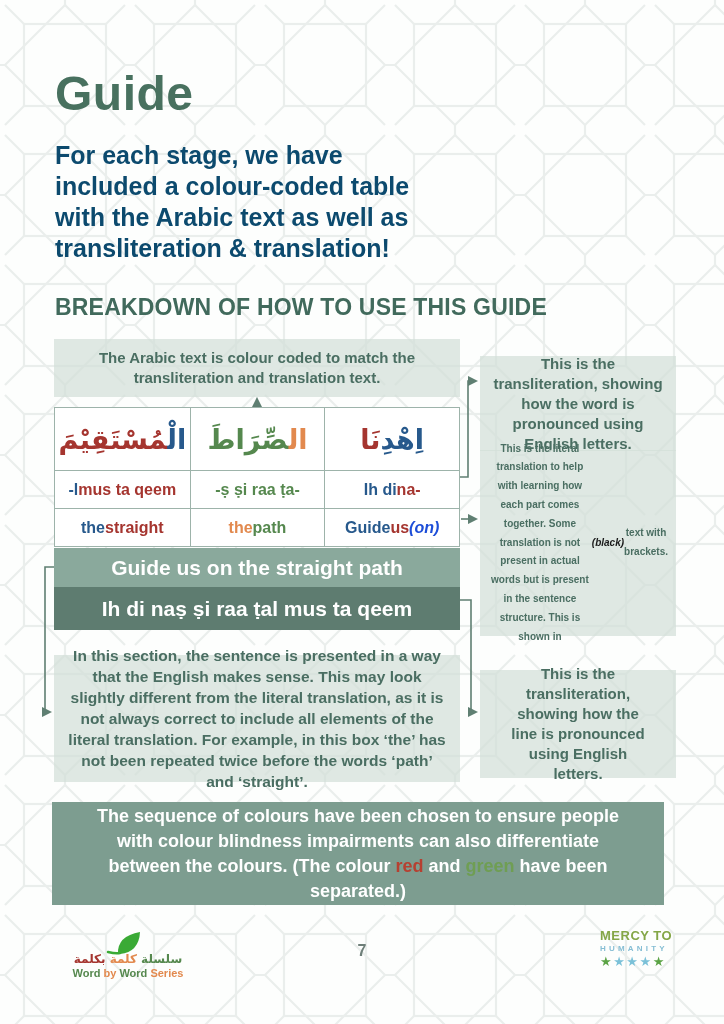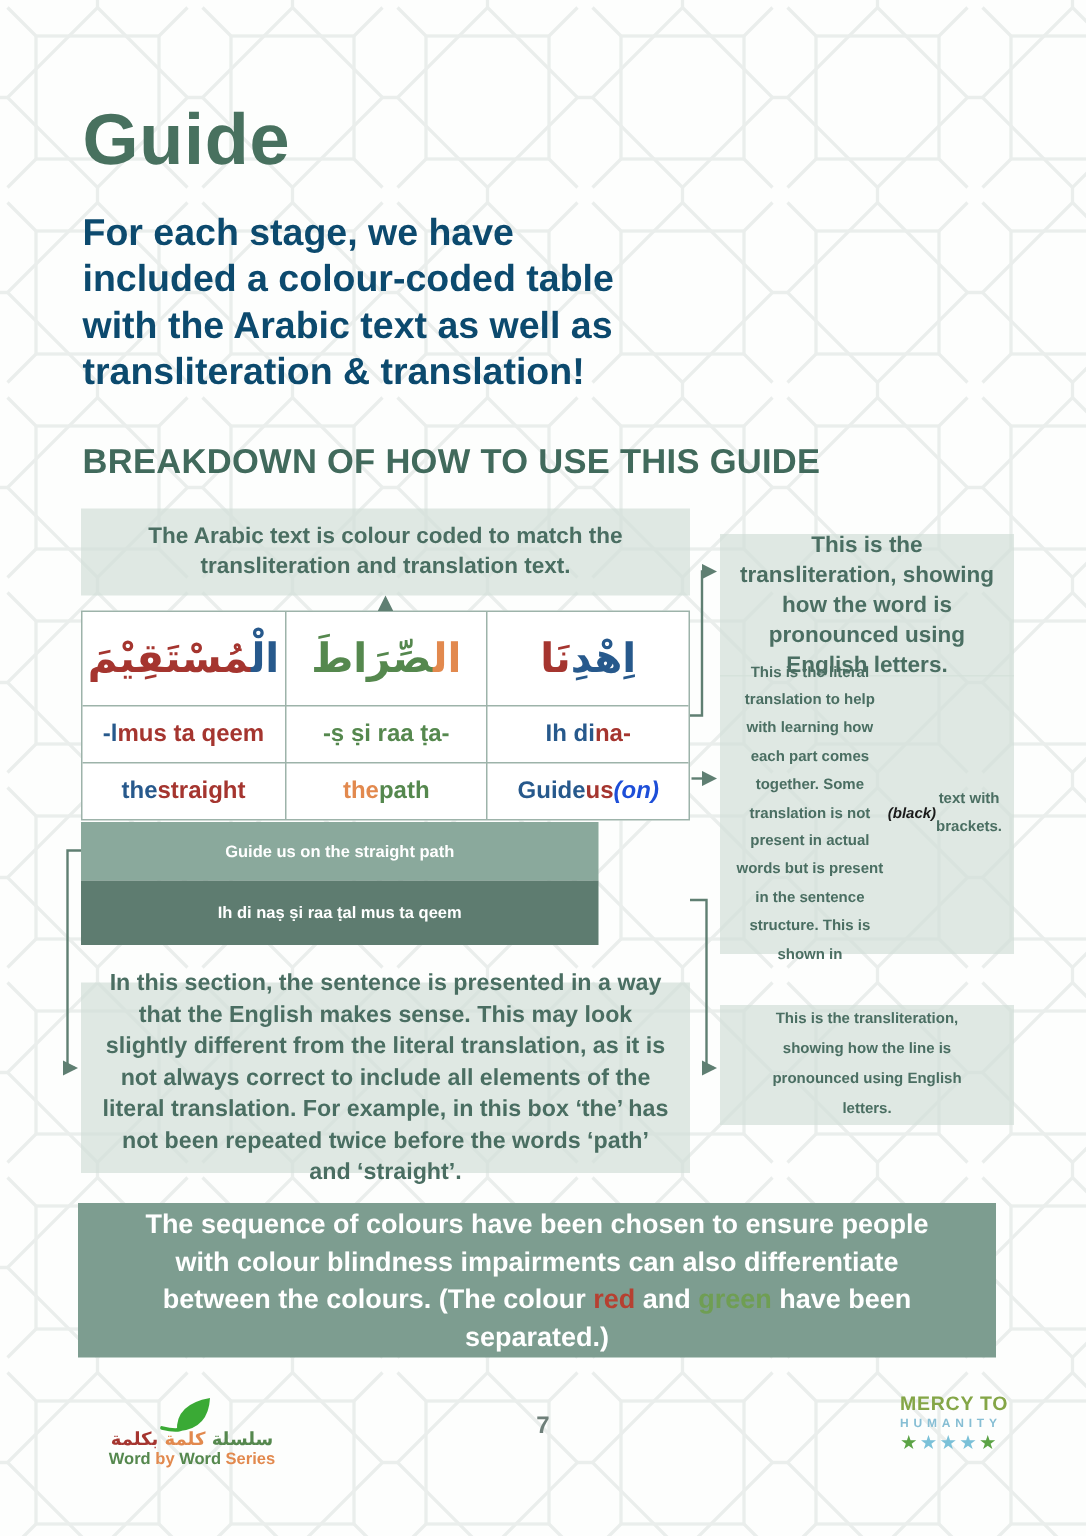--- a/index.html
+++ b/index.html
@@ -21,36 +21,36 @@
   }
   .callout{
     background:rgba(210,223,216,0.72);color:#4a6e62;font-weight:700;
     display:flex;align-items:center;justify-content:center;text-align:center;
     z-index:1;box-sizing:border-box;
   }
   .co-top{left:54px;top:339px;width:406px;height:58px;font-size:15px;line-height:20px;padding:4px 34px;}
   .co-r1{left:480px;top:356px;width:196px;height:95px;font-size:15px;line-height:20px;padding:6px 10px;}
   .co-r2{left:480px;top:450px;width:196px;height:186px;font-size:10px;line-height:18.8px;padding:6px 8px;}
   .co-bl{left:54px;top:655px;width:406px;height:127px;font-size:15.5px;line-height:21px;padding:6px 14px;}
-  .co-r3{left:480px;top:670px;width:196px;height:80px;font-size:10px;line-height:20px;padding:6px 26px;}
+  .co-r3{left:480px;top:670px;width:196px;height:108px;font-size:15px;line-height:20px;padding:6px 26px;}
   .gtable{
     left:54px;top:407px;width:406px;z-index:1;background:#ffffff;
     display:grid;grid-template-columns:1fr 1fr 1fr;grid-template-rows:62px 38px 38px;
     border:1px solid #9db3aa;box-sizing:border-box;
   }
   .cell{
     display:flex;align-items:center;justify-content:center;
     border-left:1px solid #9db3aa;border-top:1px solid #9db3aa;
   }
   .cell:nth-child(3n+1){border-left:none;}
   .cell:nth-child(-n+3){border-top:none;}
   .cell.arabic{font-family:"DejaVu Sans",sans-serif;font-size:27px;font-weight:700;direction:rtl;}
   .cell.latin{font-size:16px;font-weight:700;}
   .bar{
-    left:54px;width:345px;z-index:1;color:#ffffff;font-weight:700;font-size:11px;
+    left:54px;width:406px;z-index:1;color:#ffffff;font-weight:700;font-size:21px;
     display:flex;align-items:center;justify-content:center;text-align:center;
   }
   .bar1{top:548px;height:39px;background:#8aa99c;}
   .bar2{top:587px;height:43px;background:#5e7c70;}
   .bigbox{
     left:52px;top:802px;width:612px;height:103px;background:#7d9d90;z-index:1;
     color:#ffffff;font-weight:700;font-size:18px;line-height:25px;
     display:flex;align-items:center;justify-content:center;text-align:center;
     padding:0 30px;box-sizing:border-box;
   }

